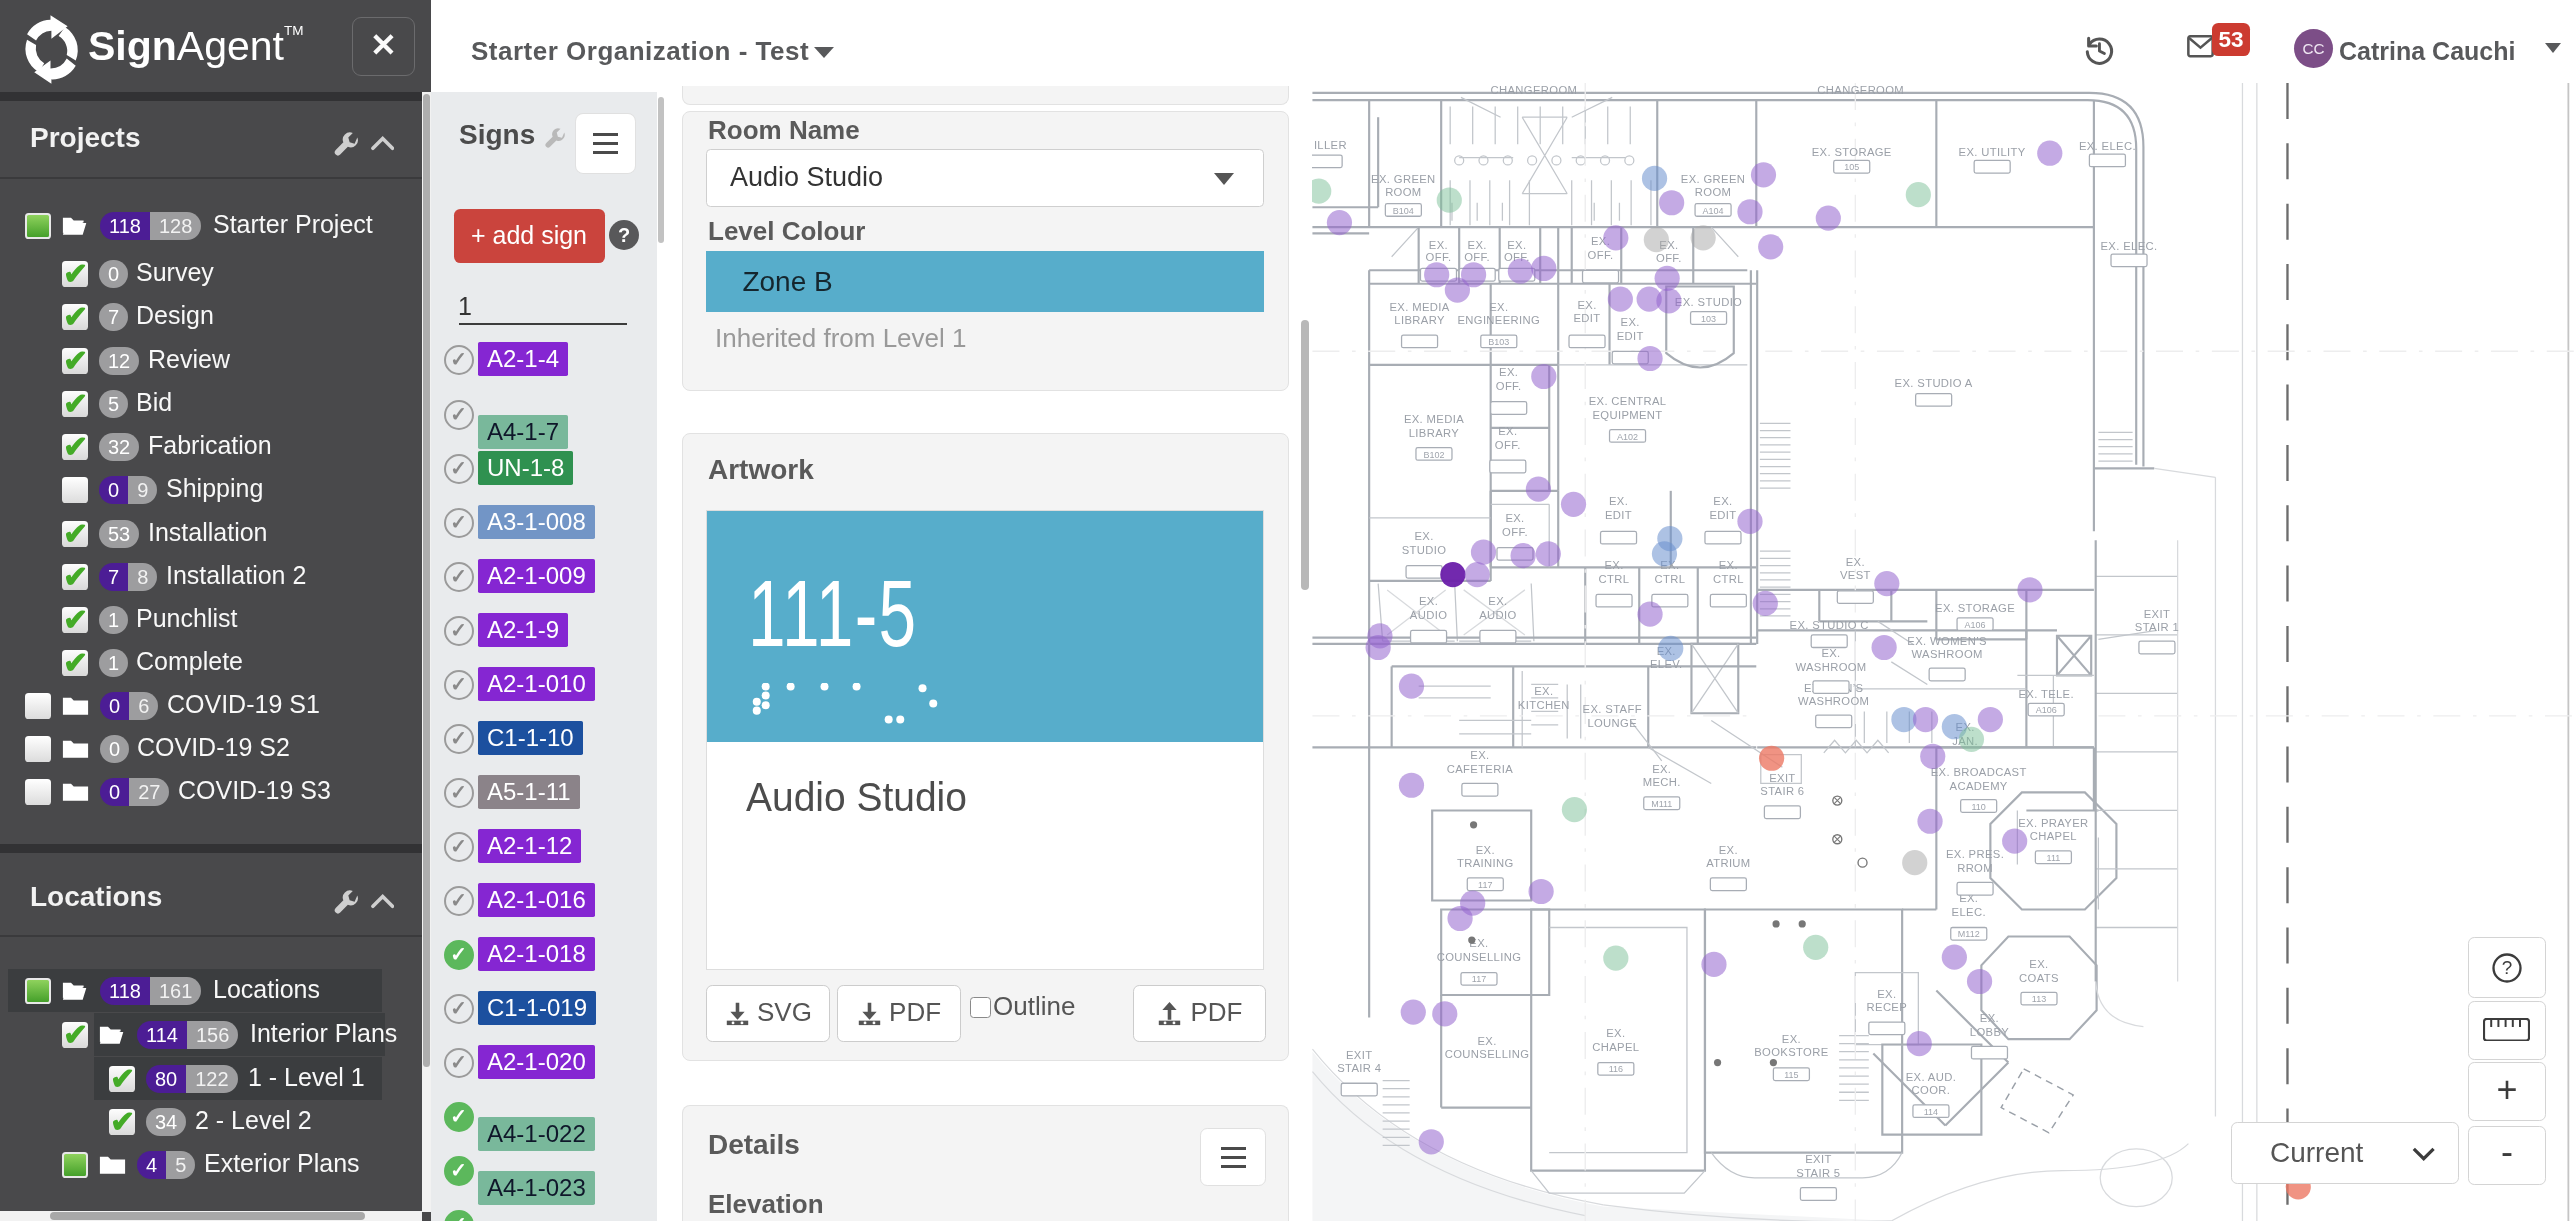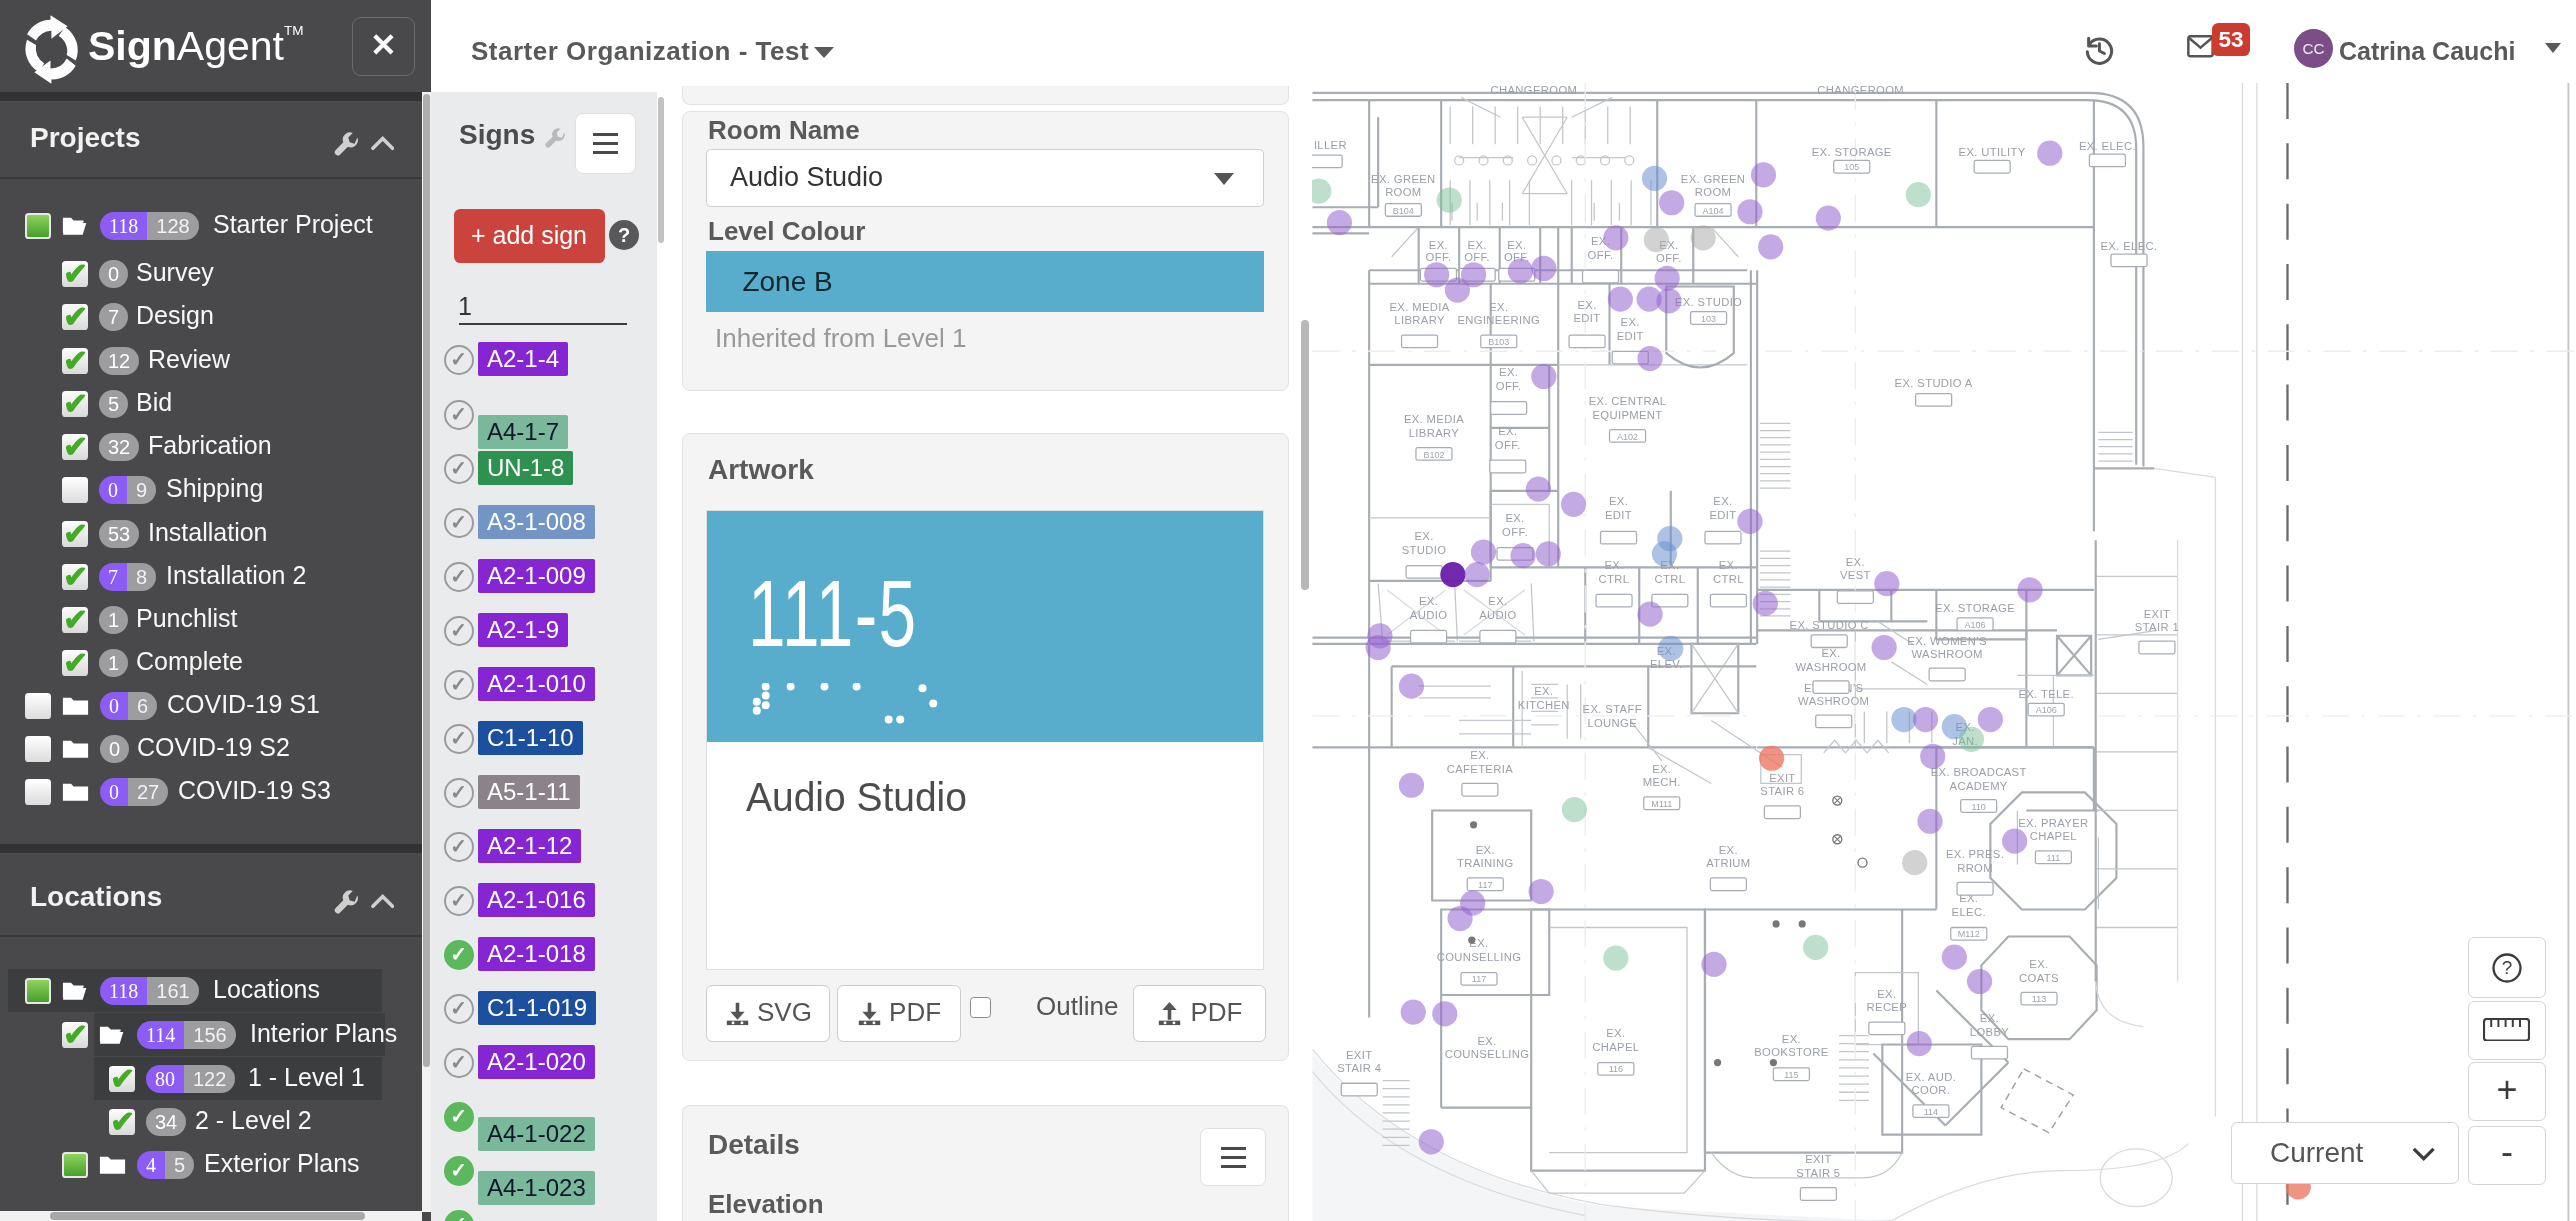--- a/index.html
+++ b/index.html
@@ -23,21 +23,21 @@
 .sb-line { position:absolute; left:0; width:422px; height:1.8px; background:#3a3a3c; }
 .trow { position:absolute; height:43px; color:#f8f8f8; font-size:25px; }
 .hl { position:absolute; background:#3b3d3f; height:43px; }
 .cb { position:absolute; top:9px; width:26px; height:26px; border-radius:3.6px; background:linear-gradient(#fdfdfd,#d9d9d9); }
 .cb.ck::after { content:"\2714"; position:absolute; left:0.9px; top:-5.4px; color:#44ab27; font-size:30px; font-weight:700; }
 .cb.part { background:linear-gradient(#8fd25d,#45a02a); border:2.7px solid #e8e8e8; }
 .cb.empty { background:linear-gradient(#ffffff,#dcdcdc); }
 .folder { position:absolute; top:10.8px; width:27px; height:21.6px; }
 .badge { position:absolute; top:8px; height:28px; border-radius:14.4px; overflow:hidden; font-size:20px; line-height:28px; color:#fff; display:flex; }
 .badge span { padding:0 9px; }
-.badge .b1 { background:#8b5cf6;font-family:Liberation Serif, serif; }
+.badge .b1 { background:#4c1d95; }
 .badge .b2 { background:#9d9d9f; color:#f2f2f2; }
 .badge .solo { background:#9d9d9f; }
 .tlabel { position:absolute; top:6.3px; white-space:nowrap; }
 
 
 #signs { position:absolute; left:431px; top:92px; width:226px; height:1129px; background:#e9ebed; }
 #signs-title { position:absolute; left:28px; top:27px; font-size:28px; font-weight:700; color:#4c4c4c; }
 #burger-btn { position:absolute; left:145px; top:21.6px; width:59px; height:59px; background:#fff; border-radius:7.2px; box-shadow:0 0 0 0.9px #e0e0e0; }
 .bars { position:absolute; left:17px; top:19px; width:25px; height:3.6px; background:#4a4a4a; box-shadow:0 9px 0 #4a4a4a, 0 18px 0 #4a4a4a; }
 #addsign { position:absolute; left:22.5px; top:117px; width:151px; height:54px; background:#ca443d; border-radius:6.3px; color:#fff; font-size:25px; text-align:center; line-height:52px; }
@@ -76,21 +76,21 @@
 #roomsel { position:absolute; left:23.4px; top:37px; width:558px; height:58px; background:#fff; border:1.8px solid #cfcfcf; border-radius:4.5px; font-size:27px; color:#333; line-height:54px; padding-left:22.5px; }
 #selcaret { position:absolute; right:29px; top:23.4px; width:0; height:0; border-left:10.8px solid transparent; border-right:10.8px solid transparent; border-top:12.6px solid #555; }
 #zonebar { position:absolute; left:23.4px; top:139px; width:558px; height:61px; background:#57adcb; font-size:28px; color:#15262e; line-height:61px; padding-left:36px; }
 #inherited { position:absolute; left:32px; top:211px; font-size:26px; color:#999; }
 #artprev { position:absolute; left:23.4px; top:76px; width:558px; height:460px; background:#fff; border:0.9px solid #ddd; }
 #artblue { position:absolute; left:0; top:0; width:100%; height:231px; background:#57adcb; }
 #artnum { position:absolute; left:41px; top:49px; font-size:94px; color:#fff; letter-spacing:1.8px; transform:scaleX(0.72); transform-origin:left top; }
 #audiostudio { position:absolute; left:39px; top:263px; font-size:41px; transform:scaleX(0.95); transform-origin:left top; color:#4c4c4c; }
 .abtn { position:absolute; top:551px; height:57px; background:#fff; border:1.8px solid #ccc; border-radius:6.3px; font-size:26px; color:#555; text-align:center; line-height:53px; }
 #outline-cb { position:absolute; left:287px; top:563px; width:21px; height:21px; border:1.8px solid #8a8a8a; border-radius:3.6px; background:#fff; }
-#outline-lb { position:absolute; left:310px; top:557px; font-size:26px; color:#555;margin-left:43px; }
+#outline-lb { position:absolute; left:310px; top:557px; font-size:26px; color:#555; }
 #d-burger { position:absolute; left:517px; top:21.6px; width:66px; height:58px; background:#fff; border:1.8px solid #e0e0e0; border-radius:7.2px; }
 #d-burger .bars { left:20px; top:18px; }
 
 
 #signs-sbar { position:absolute; left:658px; top:97px; width:6.3px; height:146px; background:#c2c2c2; border-radius:3.6px; }
 #detail-sbar { position:absolute; left:1301px; top:320px; width:8px; height:270px; background:#b8b8b8; border-radius:4.5px; }
 
 
 #map { position:absolute; left:1312px; top:83px; width:1264px; height:1138px; background:#fff; }
 </style>

